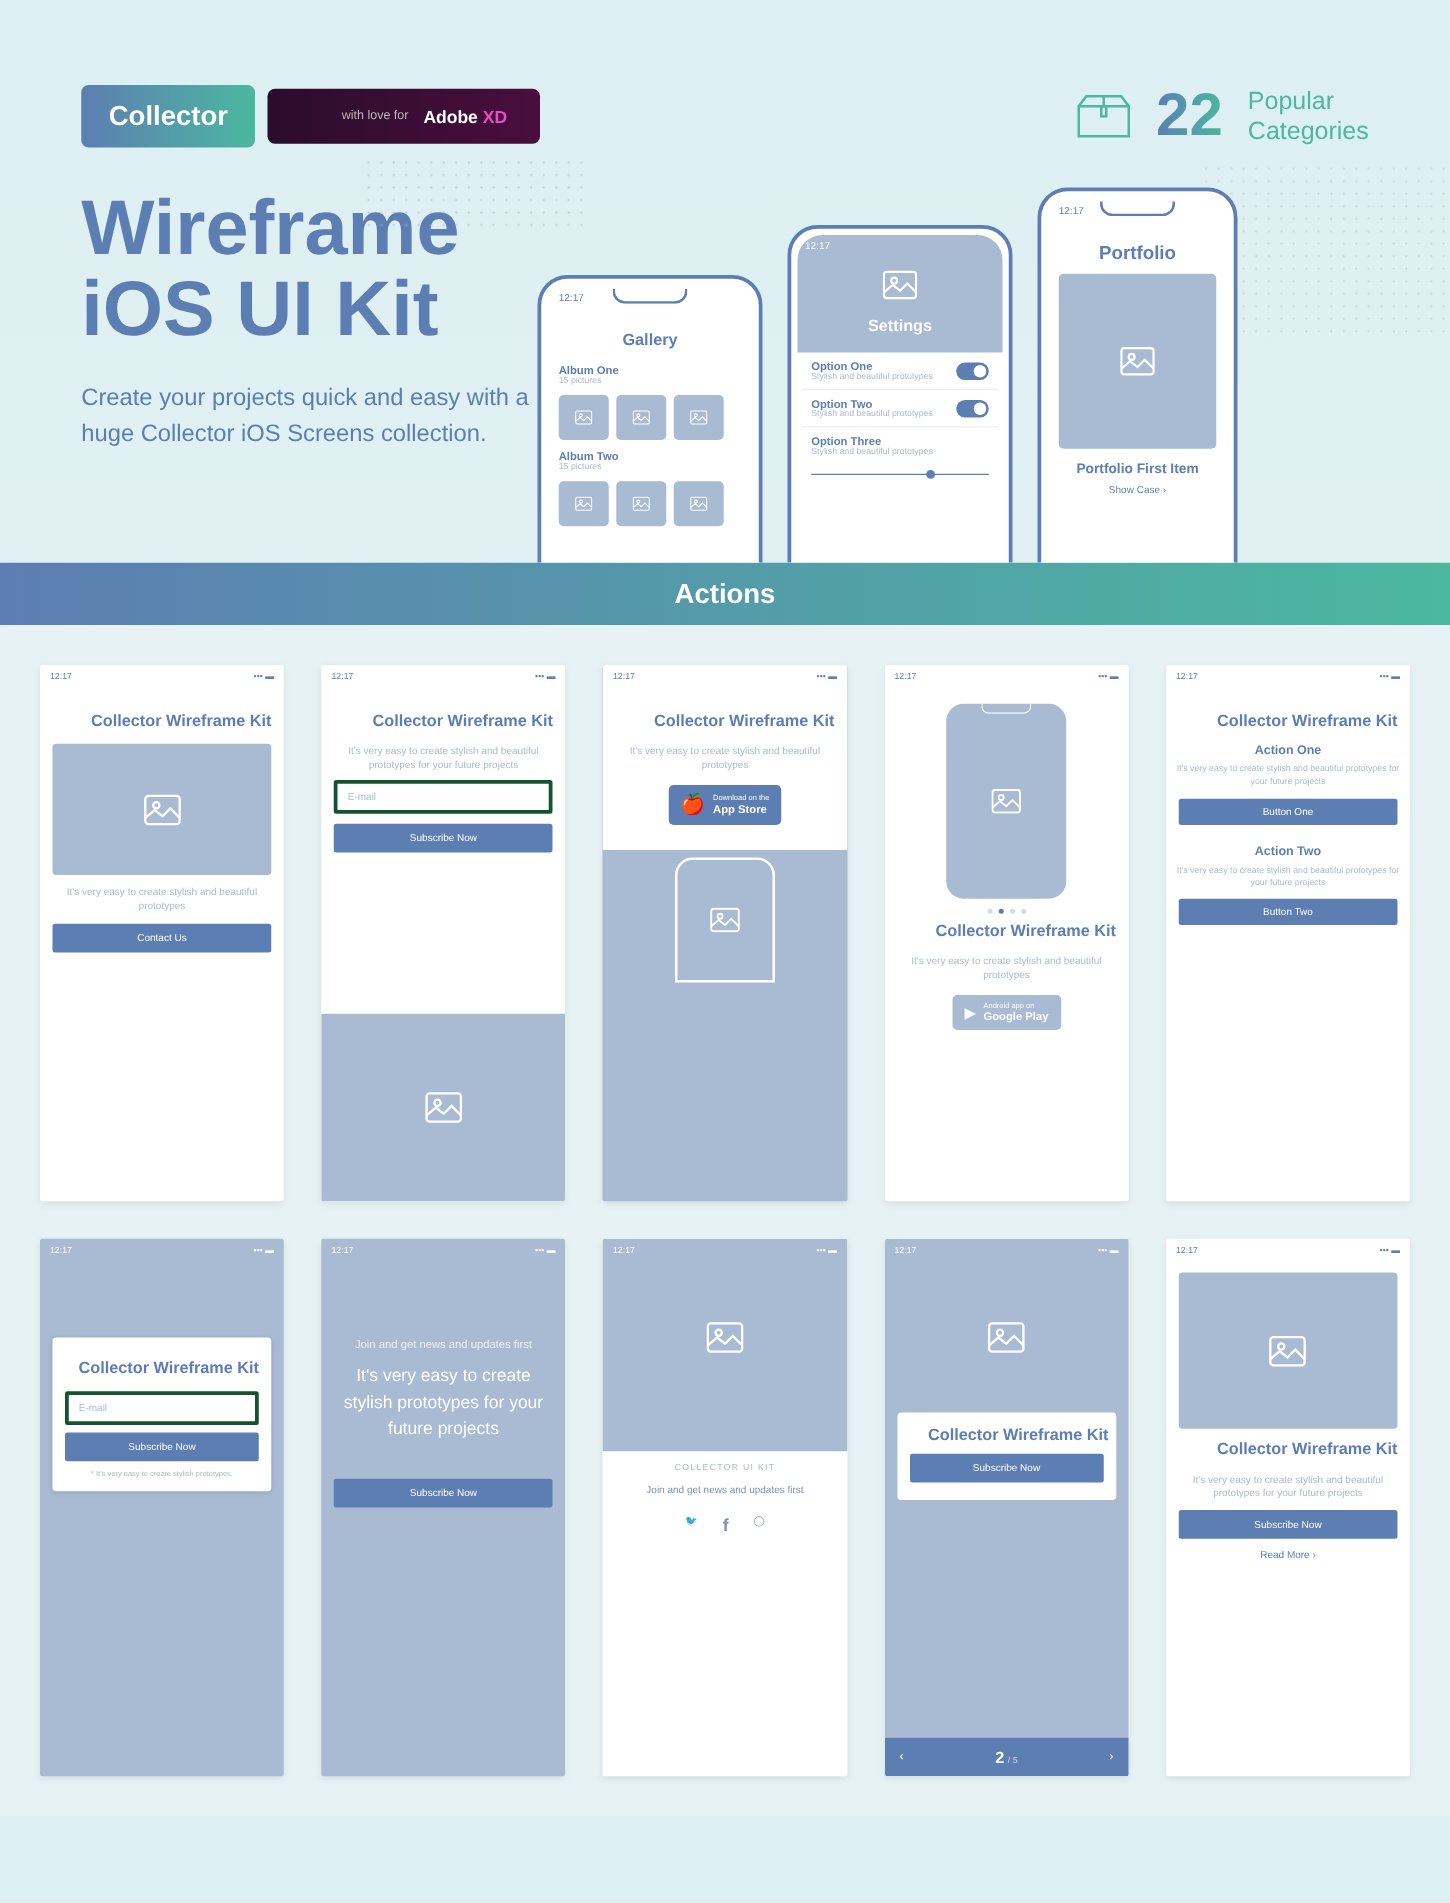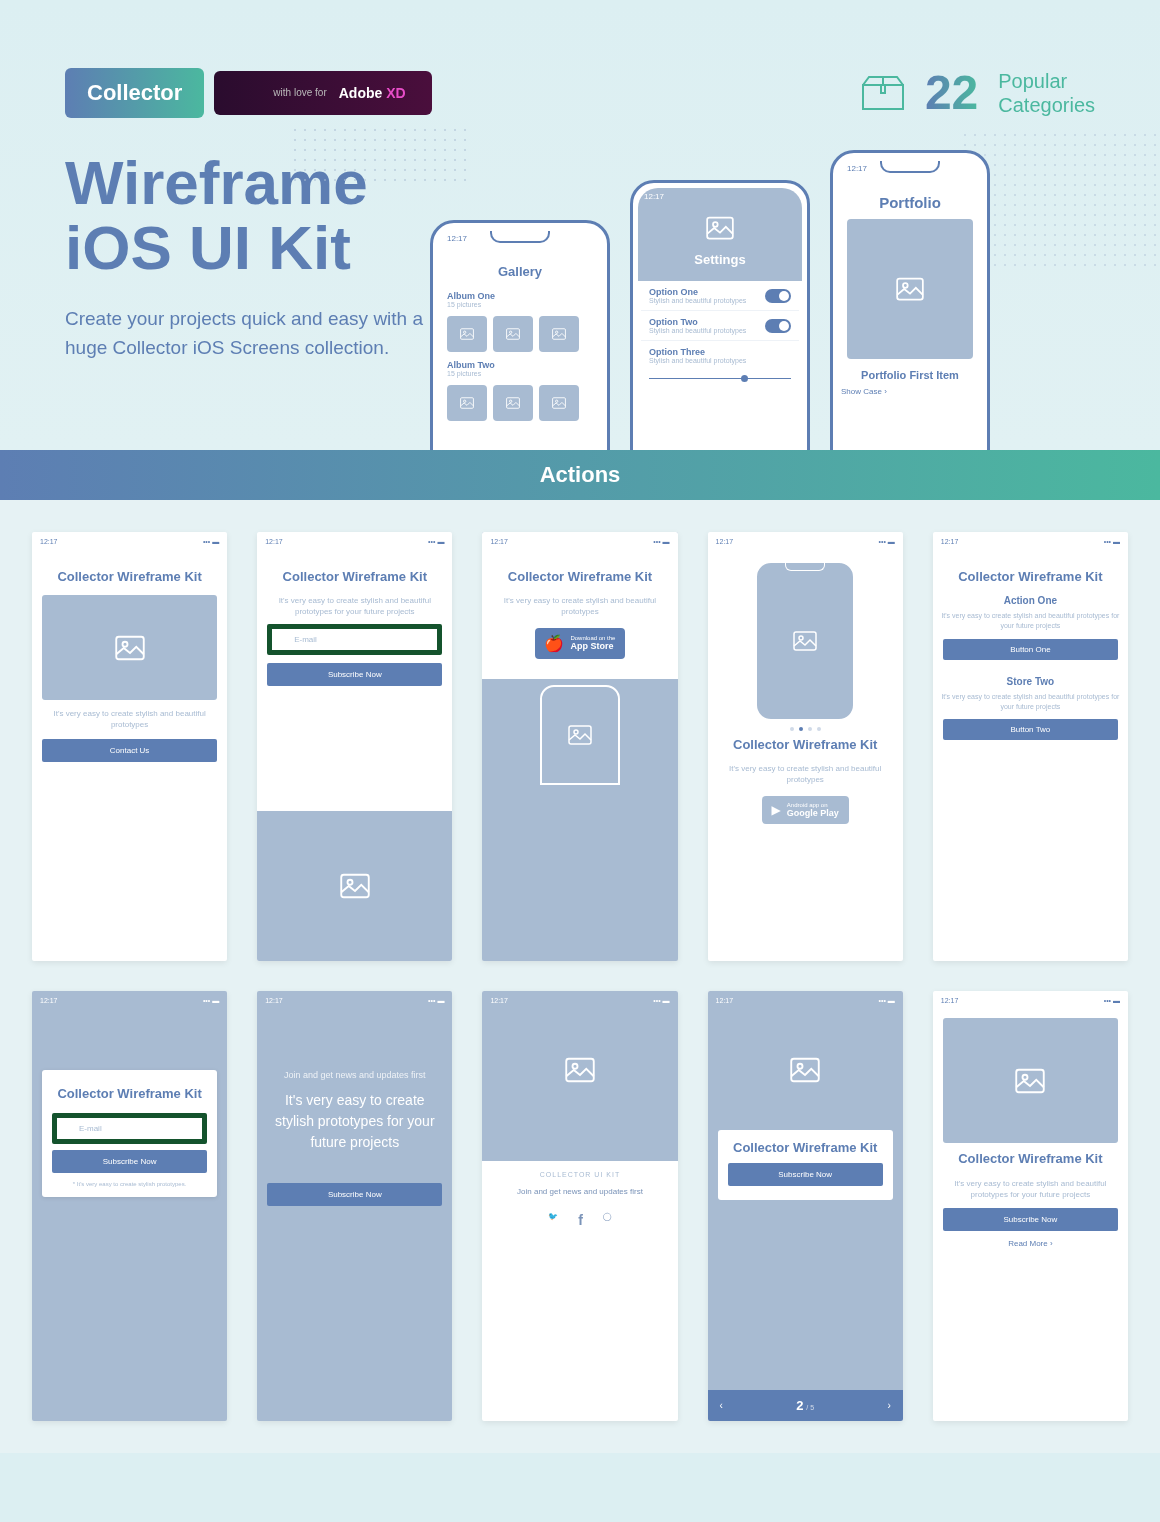--- a/index.html
+++ b/index.html
@@ -40,39 +40,39 @@
 .hp-settings-hdr { background: #a8bbd2; margin: -3px -3px 0; border-radius: 20px 20px 0 0; padding: 20px 0 14px; text-align: center; }
 .hp-opt { display: flex; justify-content: space-between; align-items: center; padding: 6px 8px; border-bottom: 1px solid #eef2f7; }
 .hp-opt-txt { font-size: 9px; color: #5d7eb3; font-weight: 600; }
 .hp-opt-sub { font-size: 7px; color: #a8bbd2; }
 .toggle { width: 26px; height: 14px; background: #5d7eb3; border-radius: 7px; position: relative; }
 .toggle::after { content: ''; position: absolute; right: 2px; top: 2px; width: 10px; height: 10px; background: #fff; border-radius: 50%; }
 .slider-line { height: 1px; background: #5d7eb3; margin: 8px; position: relative; }
 .slider-line::after { content: ''; position: absolute; right: 30%; top: -3px; width: 7px; height: 7px; background: #5d7eb3; border-radius: 50%; }
 .hp-port-img { background: #a8bbd2; margin: 0 6px; height: 140px; border-radius: 4px; display: flex; align-items: center; justify-content: center; }
 .hp-port-title { text-align: center; font-size: 11px; font-weight: 600; color: #5d7eb3; margin-top: 10px; }
-.hp-showcase { text-align: left; font-size: 8px; color: #5d7eb3; margin-top: 6px; }
+.hp-showcase { text-align: center; font-size: 8px; color: #5d7eb3; margin-top: 6px; }
 
 .section-bar { background: linear-gradient(90deg, #5d7eb3 0%, #4bb89f 100%); color: #fff; text-align: center; font-size: 22px; font-weight: 600; padding: 12px 0; }
 
 .grid { display: grid; grid-template-columns: repeat(5, 1fr); gap: 30px; padding: 32px; background: #e6f2f4; }
 .card { background: #fff; border-radius: 2px; box-shadow: 0 2px 6px rgba(0,0,0,0.08); aspect-ratio: 150/330; position: relative; overflow: hidden; font-size: 8px; }
 .card-dark { background: #a8bbd2; }
 .status { display: flex; justify-content: space-between; padding: 6px 8px; font-size: 7px; color: #5d7eb3; }
 .status.white { color: #fff; }
 .sig { display: flex; gap: 2px; align-items: center; }
 
-.c-title { text-align: center; font-weight: 700; color: #5d7eb3; font-size: 13px; line-height: 1.25; margin: 18px 10px 10px; }
+.c-title { text-align: right; font-weight: 700; color: #5d7eb3; font-size: 13px; line-height: 1.25; margin: 18px 10px 10px; }
 .c-sub { text-align: center; color: #a8bbd2; font-size: 8px; padding: 0 16px; line-height: 1.4; }
 .placeholder { background: #a8bbd2; border-radius: 3px; margin: 8px 10px; height: 105px; display: flex; align-items: center; justify-content: center; }
 .btn { background: #5d7eb3; color: #fff; text-align: center; padding: 7px; border-radius: 2px; margin: 8px 10px; font-size: 8px; font-weight: 500; }
 .btn-store { background: #5d7eb3; color: #fff; display: flex; align-items: center; gap: 6px; padding: 6px 10px; border-radius: 4px; margin: 10px auto; width: fit-content; }
 .btn-store .tiny { font-size: 6px; line-height: 1; }
 .btn-store .big { font-size: 9px; font-weight: 600; }
-.input { border: 5px solid #14532d; border-radius: 2px; padding: 6px 22px; margin: 6px 10px; font-size: 8px; color: #a8bbd2; }
+.input { border: 3px solid #14532d; border-radius: 2px; padding: 6px 8px; margin: 6px 10px; font-size: 8px; color: #a8bbd2; }
 .bottom-fill { background: #a8bbd2; position: absolute; bottom: 0; left: 0; right: 0; height: 150px; display: flex; align-items: center; justify-content: center; }
 .phone-outline { border: 2px solid #fff; border-radius: 16px; width: 100px; margin: 10px auto 0; height: 160px; background: #a8bbd2; display: flex; align-items: center; justify-content: center; position: relative; }
 .phone-outline .notch2 { position: absolute; top: 0; left: 50%; transform: translateX(-50%); width: 40px; height: 8px; border: 1px solid #fff; border-top: none; border-radius: 0 0 6px 6px; }
 .mini-phone { border: 2px solid #fff; border-radius: 14px 14px 0 0; width: 80px; height: 100px; margin: 6px auto 0; background: #a8bbd2; display: flex; align-items: center; justify-content: center; position: relative; }
 .dots-row { display: flex; gap: 5px; justify-content: center; margin: 6px 0 2px; }
 .dot { width: 4px; height: 4px; border-radius: 50%; background: #d0dae8; }
 .dot.active { background: #5d7eb3; }
 .white-card { background: #fff; margin: 0 10px; border-radius: 3px; padding: 10px; box-shadow: 0 1px 4px rgba(0,0,0,0.1); }
 .act-box { text-align: center; margin-bottom: 16px; }
 .act-title { font-weight: 600; color: #5d7eb3; font-size: 10px; margin-bottom: 5px; }
@@ -323,21 +323,21 @@
         <span>12:17</span>
         <span class="sig">••• ▬</span>
       </div>
   <div class="c-title">Collector Wireframe Kit</div>
   <div class="act-box">
     <div class="act-title">Action One</div>
     <div class="act-sub">It's very easy to create stylish and beautiful prototypes for your future projects</div>
     <div class="act-btn">Button One</div>
   </div>
   <div class="act-box">
-    <div class="act-title">Store Two</div>
+    <div class="act-title">Action Two</div>
     <div class="act-sub">It's very easy to create stylish and beautiful prototypes for your future projects</div>
     <div class="act-btn">Button Two</div>
   </div>
 </div>
 
 <div class="card card-dark">
   <div class="status white">
         <span>12:17</span>
         <span class="sig">••• ▬</span>
       </div>

